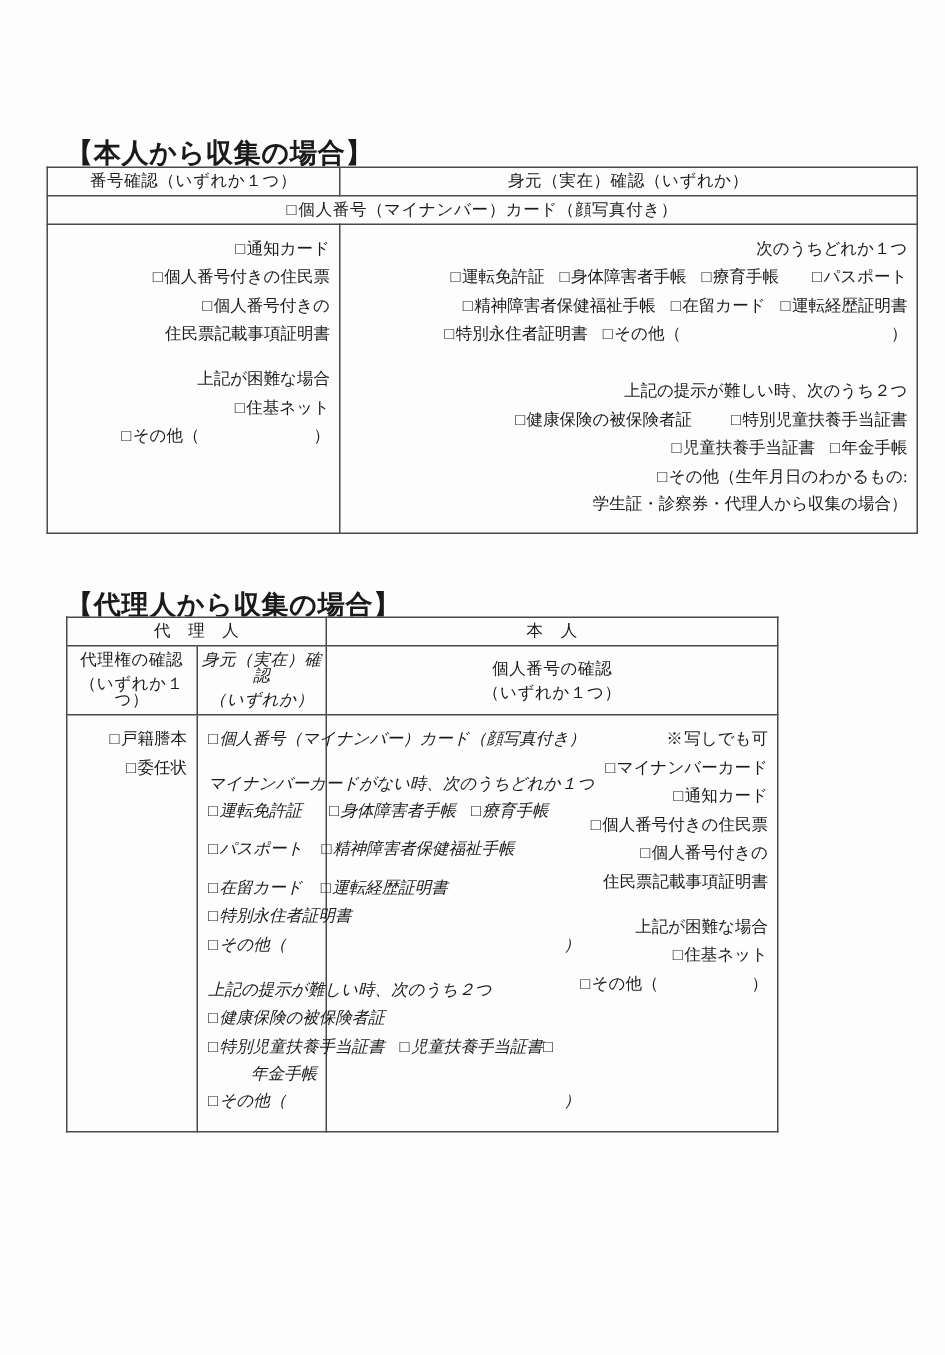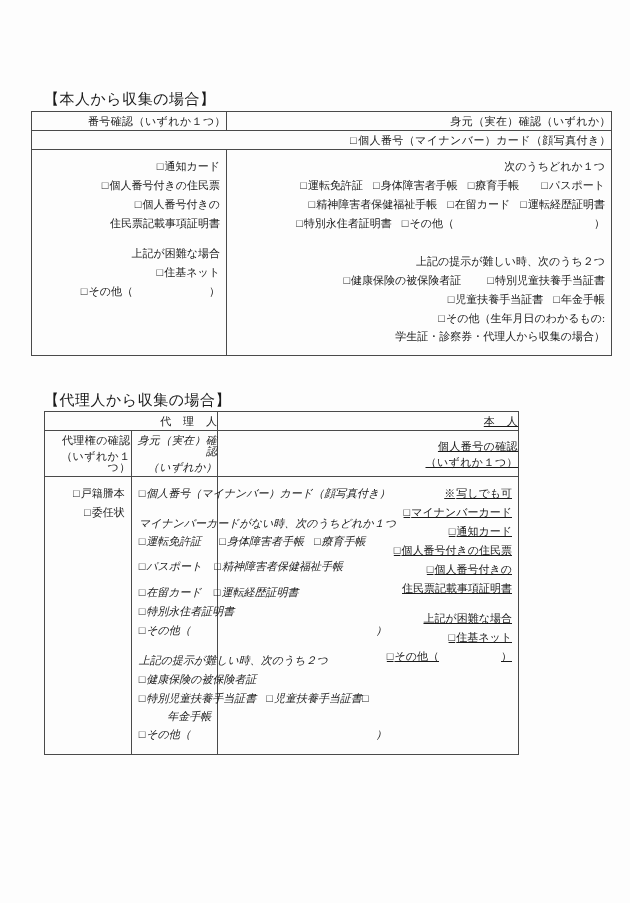--- a/index.html
+++ b/index.html
@@ -31,43 +31,44 @@
     position: absolute;
     left: 42px;
     top: 56px;
     font-size: 12.5px;
     letter-spacing: 0.9px;
     white-space: nowrap;
   }
   .section-title {
     position: absolute;
     left: 44px;
-    font-size: 15px;
+    font-size: 18px;
     letter-spacing: 0.5px;
     white-space: nowrap;
+    font-weight: bold;
   }
   #sec1 { top: 90px; }
   #sec2 { top: 391px; }
 
   
   .sheet {
     position: absolute;
     border-collapse: collapse;
     table-layout: fixed;
     background: #fdfdfd;
   }
   .sheet td {
     border: 1px solid #4a4a4a;
     vertical-align: top;
     padding: 0;
     font-size: 11px;
     line-height: 1.0;
   }
   .hdr {
-    text-align: right;
+    text-align: center;
     vertical-align: middle !important;
     letter-spacing: 0.4px;
   }
   .hdr .ln { padding: 4px 0 3px; }
 
   
   #table1 {
     left: 31px;
     top: 111px;
     width: 578px;
@@ -77,21 +78,21 @@
   .cell-body { padding: 7px 6px 10px 7px; }
 
   
   #table2 {
     left: 44px;
     top: 411px;
     width: 475px;
   }
   #table2 .c-a { width: 101px; }
   #table2 .c-b { width: 301px; font-style: italic; }
-  #table2 .c-c { width: 176px; text-decoration: underline; }
+  #table2 .c-c { width: 176px; }
 
   
   .row {
     white-space: nowrap;
     line-height: 19px;
     font-size: 11px;
     text-align: right;
   }
   .row.tight { line-height: 18px; }
   .gap { height: 11px; }

